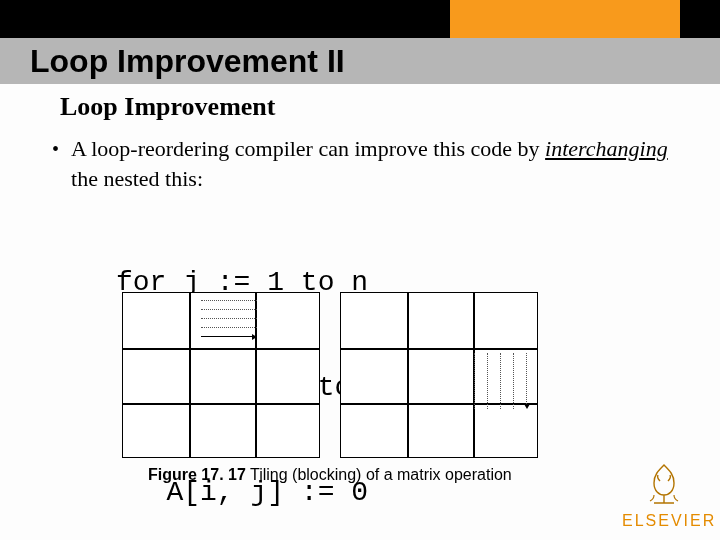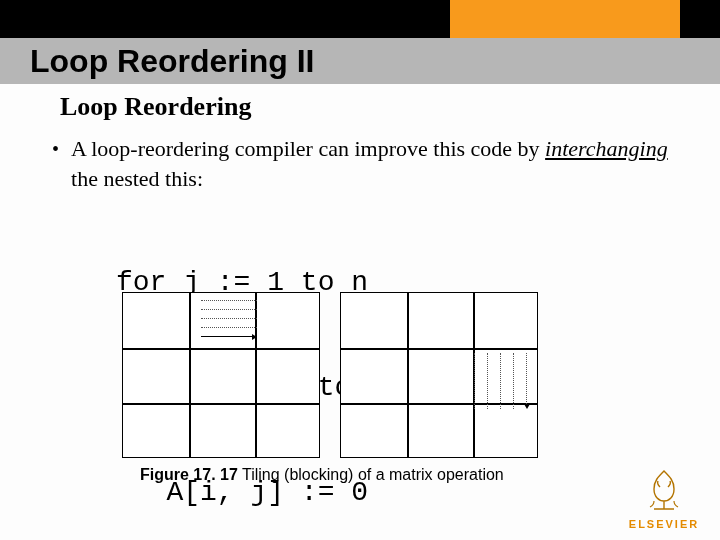--- a/index.html
+++ b/index.html
@@ -161,49 +161,48 @@
     border-left: 3px solid transparent;
     border-right: 3px solid transparent;
   }
   .caption {
     position: absolute;
     top: 466px;
     left: 140px;
     font-family: Arial, Helvetica, sans-serif;
     font-size: 16px;
   }
-  .caption .strong { font-weight: bold; }
+  .caption .strong { font-weight: bold; margin-left: 8px; }
   .logo {
     position: absolute;
     right: 14px;
     bottom: 10px;
     width: 84px;
     text-align: center;
   }
   .logo svg { display: block; margin: 0 auto; }
   .logo-text {
     font-family: Arial, Helvetica, sans-serif;
-    font-size: 11px;
+    font-size: 16px;
     letter-spacing: 2px;
     color: #e48b00;
     margin-top: 7px;
-    font-weight: bold;
   }
 </style>
 </head>
 <body>
 
 <div class="top-bar"></div>
 <div class="accent-bar"></div>
 
 <div class="title-strip">
-  <h1>Loop Reordering II</h1>
-</div>
-
-<div class="subtitle">Loop Reordering</div>
+  <h1>Loop Improvement II</h1>
+</div>
+
+<div class="subtitle">Loop Improvement</div>
 
 <div class="content">
   <div class="bullet-row">
     <div class="bullet-dot">•</div>
     <div class="bullet-text">
       <span>A loop-reordering compiler can improve this code by </span><span class="italic">interchanging</span><span> the nested this:</span>
     </div>
   </div>
   <div class="code-block">
     <div>for j := 1 to n</div>

